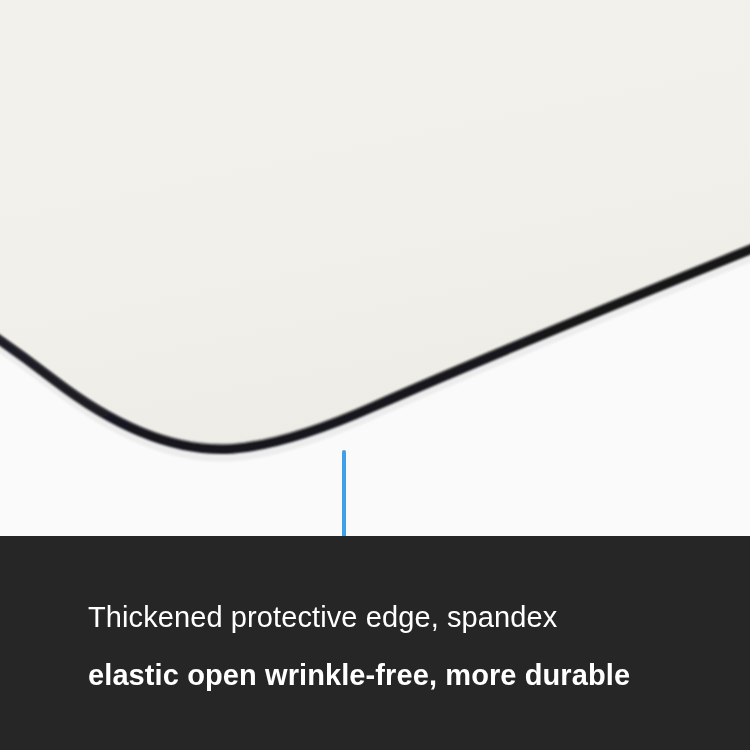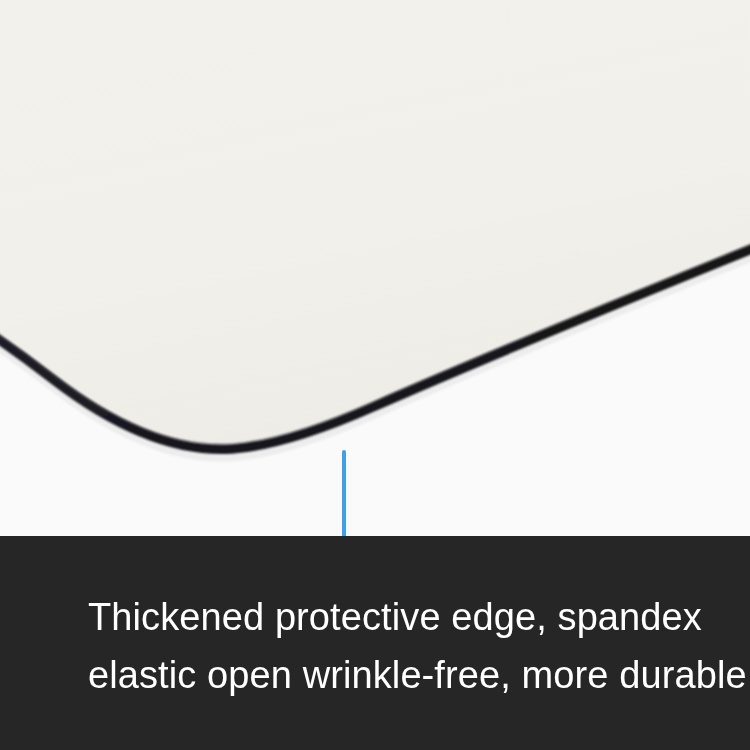--- a/index.html
+++ b/index.html
@@ -58,21 +58,21 @@
   }
   .caption-text-block {
     position: absolute;
     left: 88px;
     top: 52px;
     width: 620px;
   }
   .caption-line {
     color: #ffffff;
     font-family: "Liberation Sans", sans-serif;
-    font-size: 38px;
+    font-size: 29px;
     font-weight: 400;
     line-height: 58px;
     letter-spacing: 0.1px;
     white-space: nowrap;
   }
 </style>
 </head>
 <body>
 
 <div id="product-image" style="width: 750px; height: 750px;">
@@ -129,17 +129,17 @@
                C 273,455 321,439 373,416
                C 471,373 621,311 762,254"></path>
     </g>
   </svg>
 
   <div class="callout-line" style="left:342px; top:450px; height:128px; background:#3fa0e8;"></div>
 
   <div class="caption-bar" style="top: 536px; height: 214px; background: rgb(38, 38, 38);">
     <div class="caption-text-block">
       <div class="caption-line" style="color: rgb(255, 255, 255);">Thickened protective edge, spandex</div>
-      <div class="caption-line" style="color: rgb(255, 255, 255);">elastic open wrinkle-free, more durable</div>
+      <div class="caption-line" style="color: rgb(255, 255, 255); font-weight: bold;">elastic open wrinkle-free, more durable</div>
     </div>
   </div>
 
 </div>
 
 </body></html>

